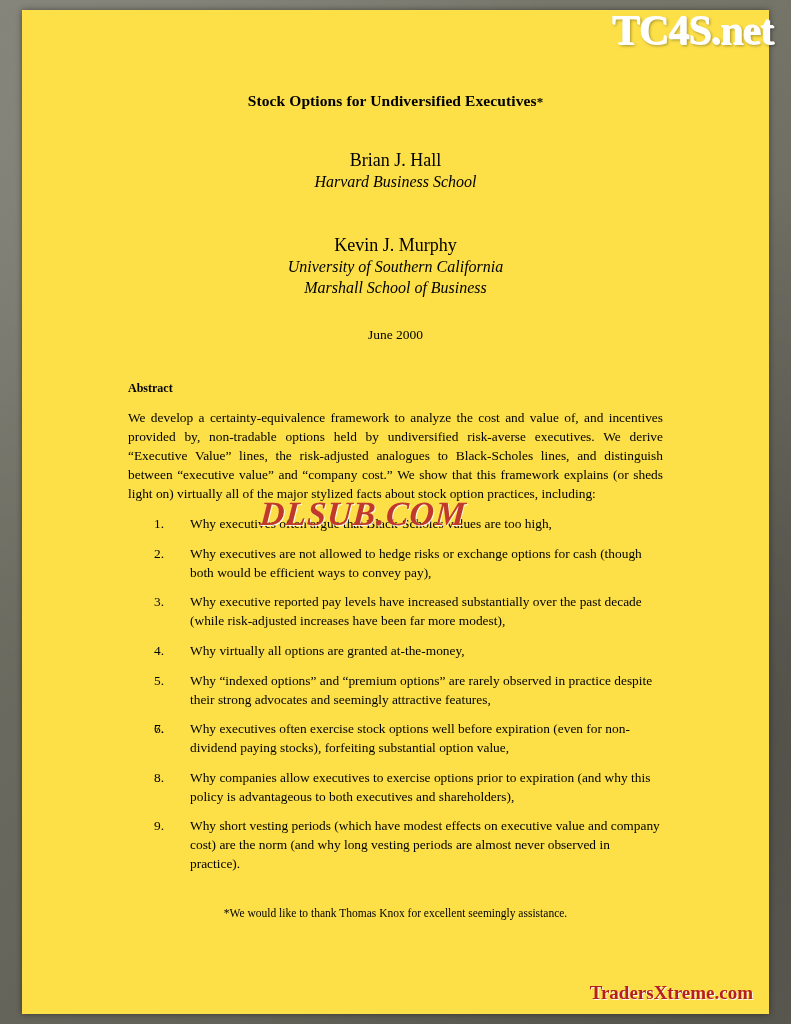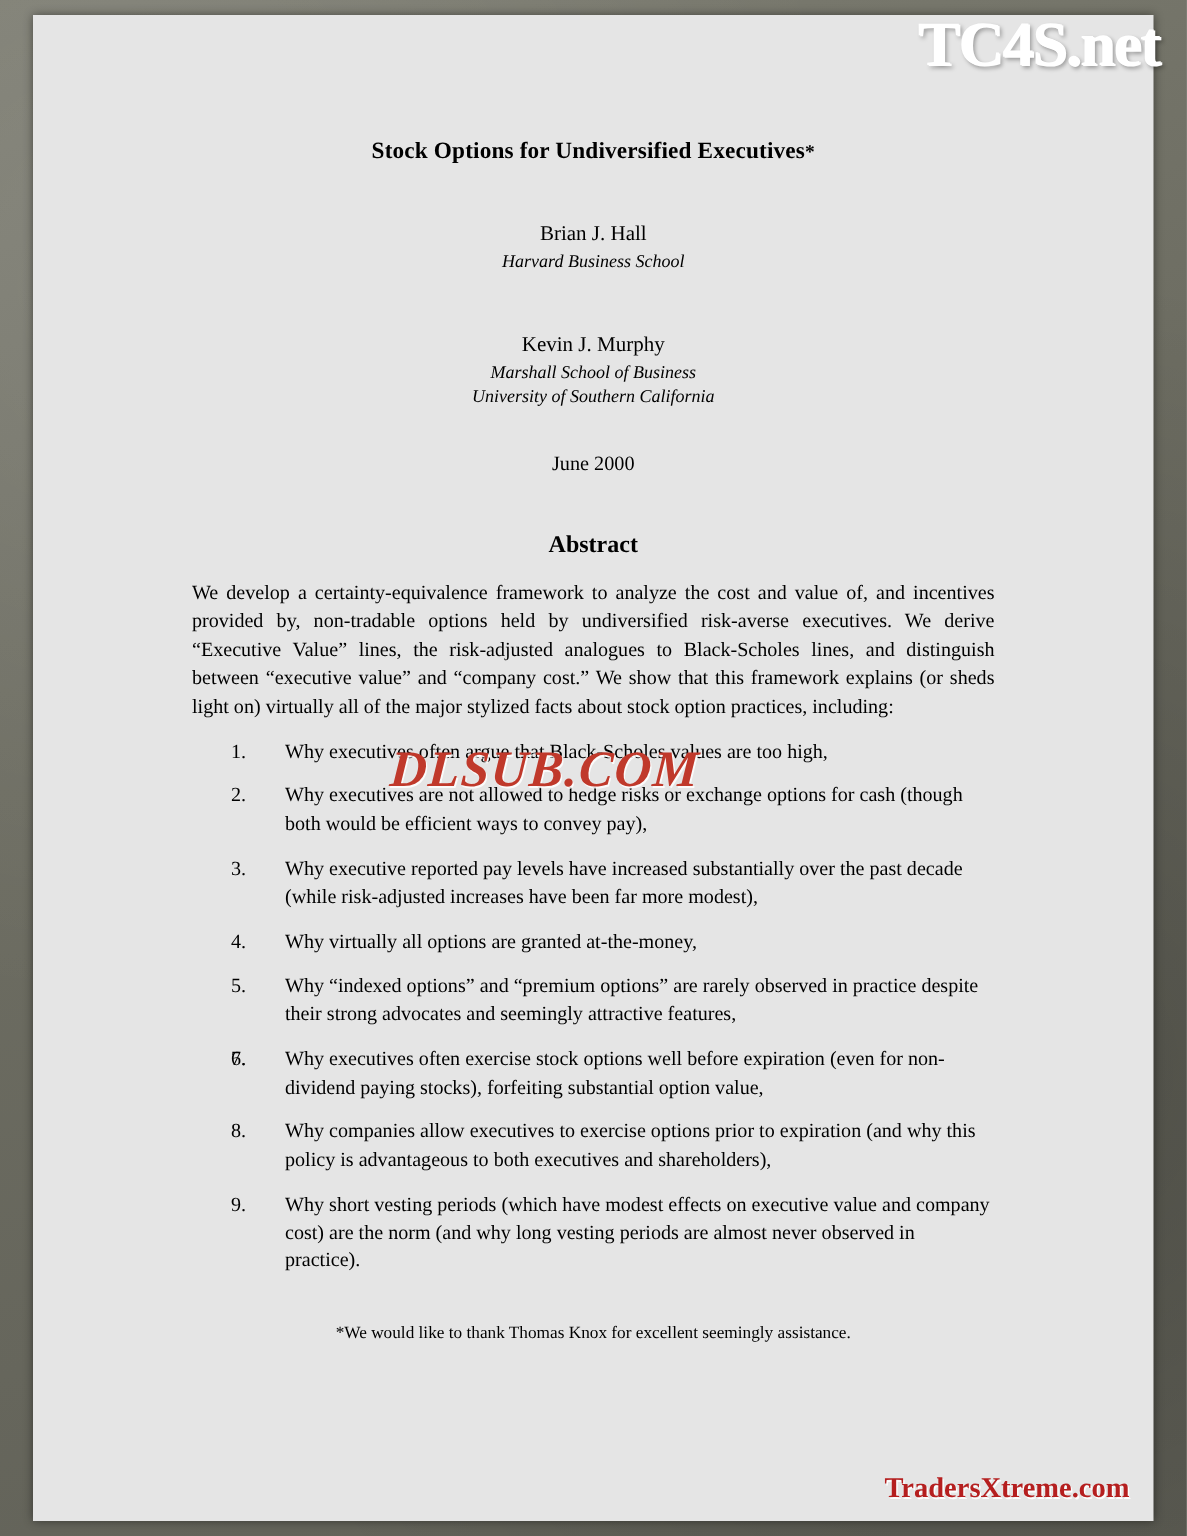--- a/index.html
+++ b/index.html
@@ -22,21 +22,21 @@
       radial-gradient(circle at 12% 18%, rgba(255,255,255,0.10), rgba(0,0,0,0) 45%),
       radial-gradient(circle at 85% 70%, rgba(0,0,0,0.22), rgba(0,0,0,0) 55%),
       linear-gradient(160deg, #7d7d72 0%, #6d6d62 40%, #5f5f56 100%);
   }
   .page {
     position: absolute;
     left: 22px;
     top: 10px;
     width: 747px;
     height: 1004px;
-    background: #e5e5e5;
+    background: #fde047;
     box-shadow: 0 0 6px rgba(0,0,0,0.45);
   }
   .paper-inner {
     position: absolute;
     left: 0; top: 0; right: 0; bottom: 0;
     padding: 0;
   }
 
   
   .wm-top {
@@ -100,36 +100,35 @@
     font-size: 13px;
   }
   .author-block {
     text-align: center;
     margin-top: 38px;
   }
   .author-block.second {
     margin-top: 40px;
   }
   .author-name {
-    font-size: 14px;
+    font-size: 18px;
     line-height: 1.35;
   }
   .author-aff {
-    font-size: 12px;
+    font-size: 16px;
     font-style: italic;
     line-height: 1.3;
   }
   .date {
     text-align: center;
     font-size: 13.5px;
     margin-top: 28px;
   }
   .abstract-head {
-    text-align: center;
-    font-size: 16px;
+    font-size: 12px;
     font-weight: bold;
     margin-top: 38px;
   }
   .abstract-body {
     margin-top: 12px;
     font-size: 13.4px;
     line-height: 1.42;
     text-align: justify;
   }
   ol.points {
@@ -173,22 +172,22 @@
         <span>Stock Options for Undiversified Executives</span><span class="star">*</span>
       </div>
 
       <div class="author-block">
         <div class="author-name">Brian J. Hall</div>
         <div class="author-aff">Harvard Business School</div>
       </div>
 
       <div class="author-block second">
         <div class="author-name">Kevin J. Murphy</div>
+        <div class="author-aff">University of Southern California</div>
         <div class="author-aff">Marshall School of Business</div>
-        <div class="author-aff">University of Southern California</div>
       </div>
 
       <div class="date">June 2000</div>
 
       <div class="abstract-head">Abstract</div>
 
       <div class="abstract-body">We develop a certainty-equivalence framework to analyze the cost and value of, and incentives provided by, non-tradable options held by undiversified risk-averse executives. We derive “Executive Value” lines, the risk-adjusted analogues to Black-Scholes lines, and distinguish between “executive value” and “company cost.” We show that this framework explains (or sheds light on) virtually all of the major stylized facts about stock option practices, including:</div>
 
       <ol class="points">
         <li>

